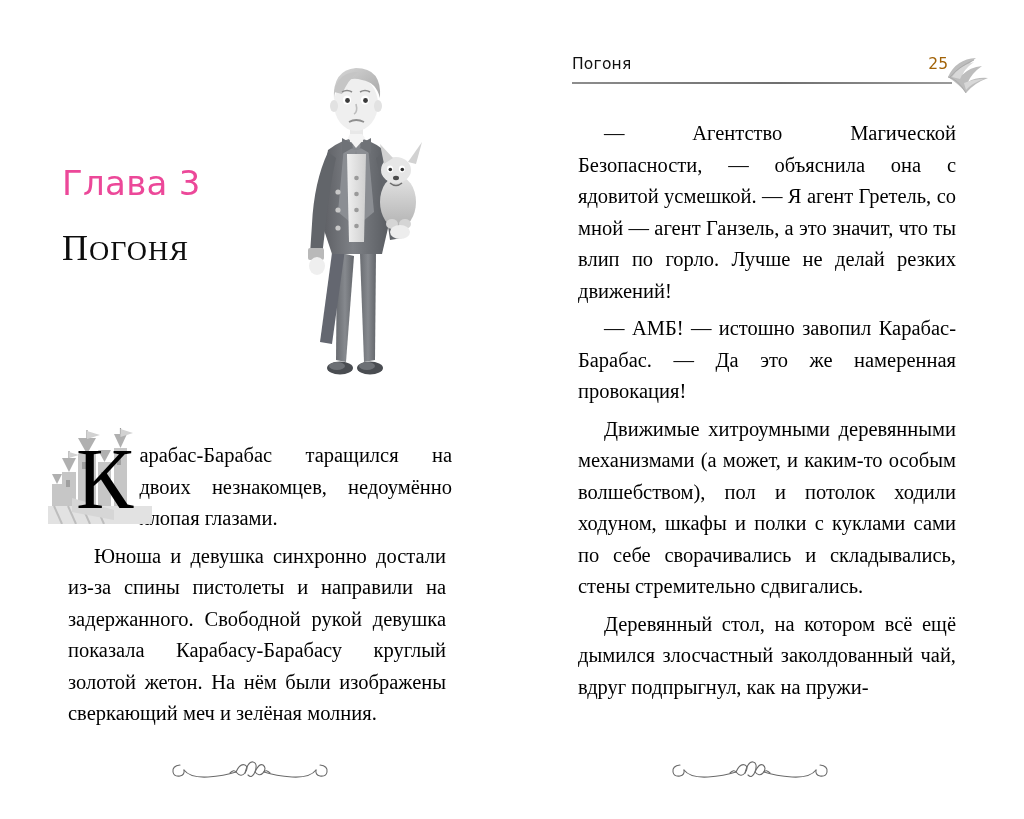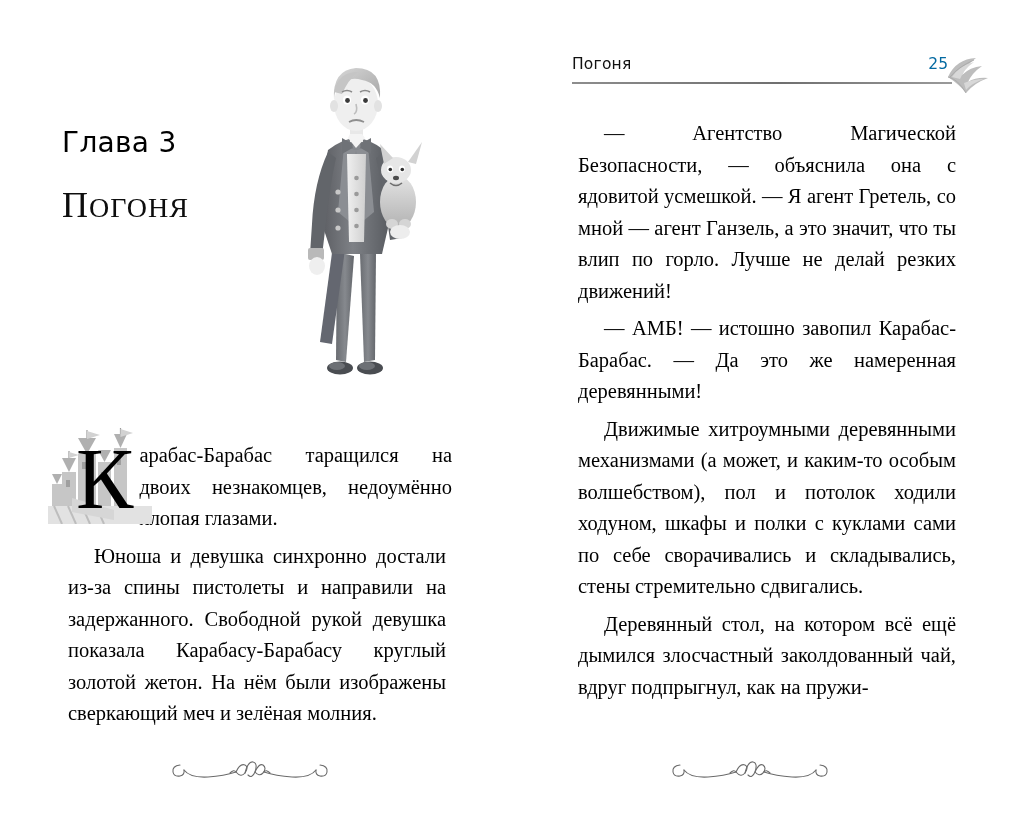--- a/index.html
+++ b/index.html
@@ -28,26 +28,27 @@
     width: 512px; height: 819px;
   }
   .chapter-block {
     position: absolute;
     left: 62px;
     top: 128px;
     width: 230px;
   }
   .chapter-number {
     font-family: "DejaVu Sans", sans-serif;
-    font-size: 28px;
+    font-size: 34px;
     font-weight: 400;
     letter-spacing: 0.3px;
-    color: #000000;
+    color: #ec4899;
     line-height: 1.1;
     white-space: nowrap;
+    margin-top: 37px;
   }
   .chapter-title {
     margin-top: 14px;
     font-family: "Liberation Serif", serif;
     font-size: 40px;
     font-weight: 400;
     color: #0d0d0d;
     line-height: 1.05;
     letter-spacing: 1px;
     font-variant: small-caps;
@@ -134,21 +135,21 @@
   }
   .rh-title {
     font-family: "DejaVu Sans", sans-serif;
     font-size: 15.5px;
     color: #111;
     letter-spacing: 0.2px;
   }
   .rh-page {
     font-family: "DejaVu Sans", sans-serif;
     font-size: 15.5px;
-    color: #0369a1;
+    color: #a16207;
     padding-right: 26px;
   }
   .rh-rule {
     position: absolute;
     left: 0;
     top: 27px;
     width: 380px;
     height: 2px;
     background: linear-gradient(to right, #8d8d8d 0%, #6f6f6f 55%, #9a9a9a 100%);
   }
@@ -385,21 +386,21 @@
           <g fill="none" stroke="#a8a8a8" stroke-width="0.9">
             <path d="M12 22 Q22 24 30 38"></path>
             <path d="M14 22 Q22 12 38 5"></path>
           </g>
         </svg>
       </div>
     </div>
 
     <div class="right-body">
       <p class="body-text">— Агентство Магической Безопасности, — объяснила она с ядовитой усмешкой. — Я агент Гретель, со мной — агент Ганзель, а это значит, что ты влип по горло. Лучше не делай резких движений!</p>
-      <p class="body-text">— АМБ! — истошно завопил Карабас-Барабас. — Да это же намеренная деревянными!</p>
+      <p class="body-text">— АМБ! — истошно завопил Карабас-Барабас. — Да это же намеренная провокация!</p>
       <p class="body-text">Движимые хитроумными деревянными механизмами (а может, и каким-то особым волшебством), пол и потолок ходили ходуном, шкафы и полки с куклами сами по себе сворачивались и складывались, стены стремительно сдвигались.</p>
       <p class="body-text">Деревянный стол, на котором всё ещё дымился злосчастный заколдованный чай, вдруг подпрыгнул, как на пружи-</p>
     </div>
 
     <div class="ornament ornament-right" style="left:154px;">
       <svg viewBox="0 0 168 34" xmlns="http://www.w3.org/2000/svg">
         <g fill="none" stroke="#6b6b6b" stroke-width="1.1" stroke-linecap="round">
           <path d="M14 12 Q6 13 7 19 Q8 24 14 23 Q19 22 18 17"></path>
           <path d="M18 17 Q24 25 42 24 Q58 23 70 19"></path>
           <path d="M154 12 Q162 13 161 19 Q160 24 154 23 Q149 22 150 17"></path>

